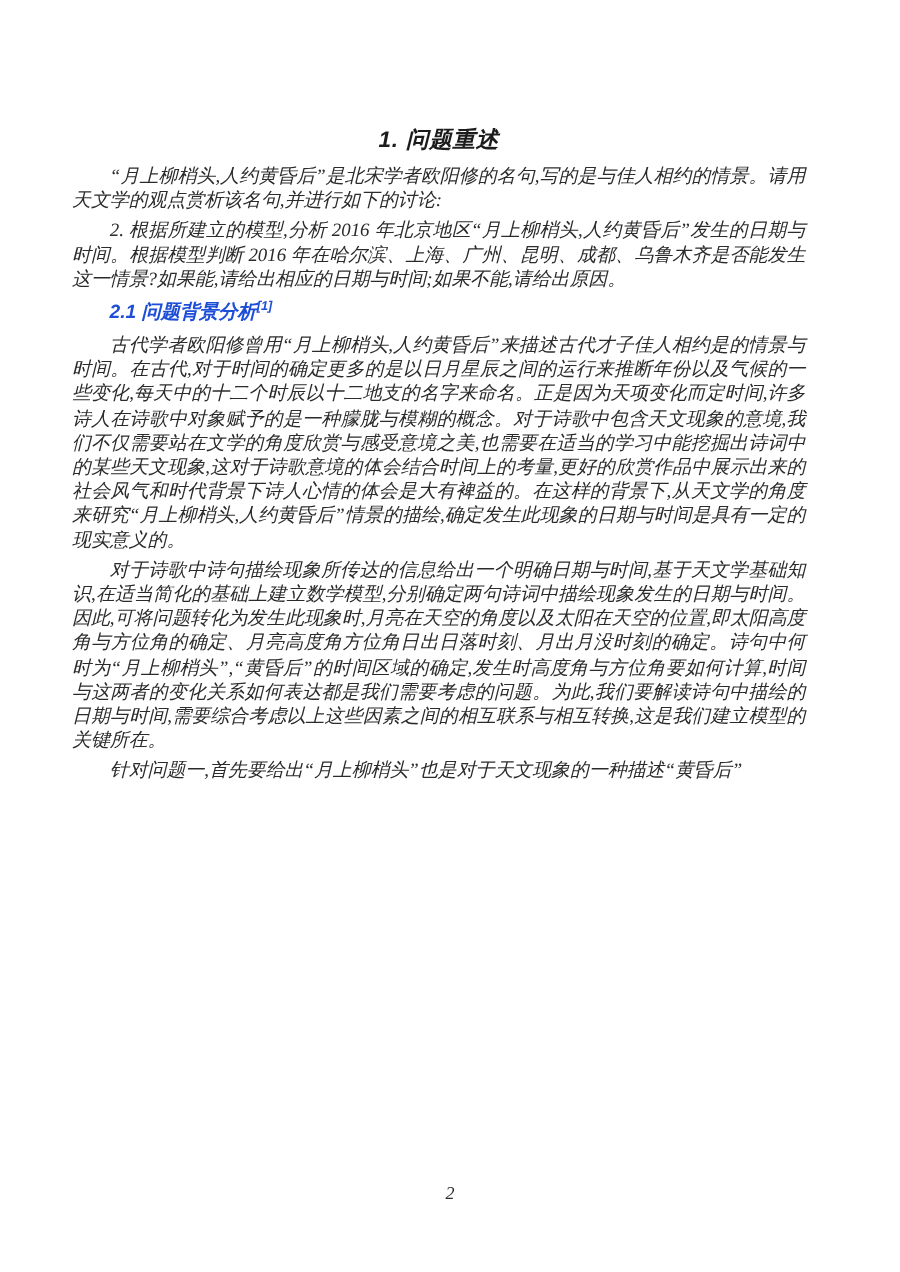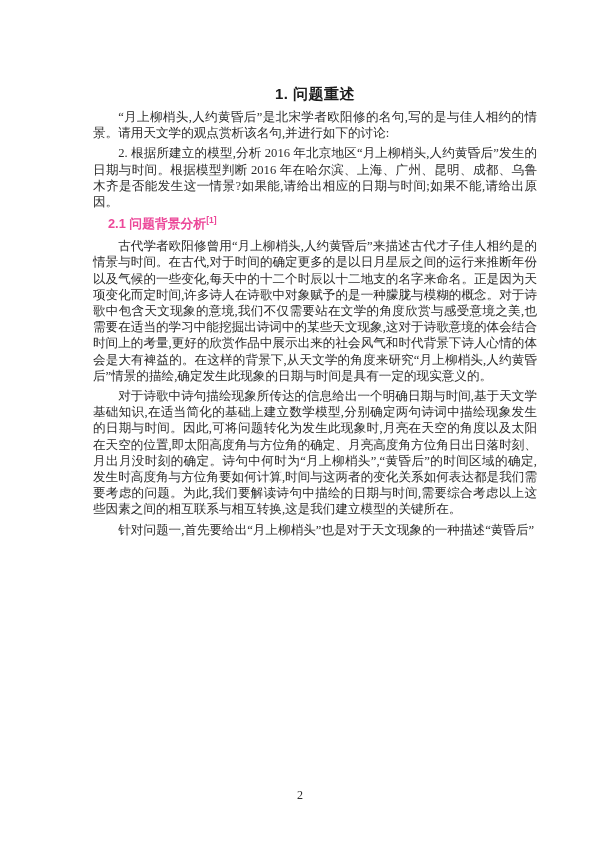--- a/index.html
+++ b/index.html
@@ -7,26 +7,27 @@
     padding: 0;
     background: #ffffff;
   }
   .page {
     position: relative;
     width: 600px;
     height: 848px;
     margin: 0 auto;
     background: #ffffff;
     box-sizing: border-box;
-    padding: 84px 63px 0 93px;
+    padding: 84px 63px 0 48px;
     font-family: "Liberation Serif", "DejaVu Serif", serif;
     color: #2b2b2b;
     font-size: 12.6px;
     line-height: 16.2px;
     overflow: hidden;
+    font-style: italic;
   }
   .sec-title {
     font-family: "Liberation Sans", "DejaVu Sans", sans-serif;
     font-size: 15px;
     font-weight: bold;
     color: #1c1c1c;
     text-align: center;
     line-height: 20px;
     margin: 0 0 5px 0;
     letter-spacing: 0.5px;
@@ -37,22 +38,22 @@
   .para {
     margin: 4px 0 2px 0;
     text-indent: 2em;
     text-align: justify;
     text-justify: inter-character;
   }
   .sub-heading {
     font-family: "Liberation Sans", "DejaVu Sans", sans-serif;
     font-size: 12.8px;
     font-weight: bold;
-    color: #ec4899;
-    margin: 5px 0 6px 15px;
+    color: #1d4ed8;
+    margin: 5px 0 6px 25px;
     line-height: 17px;
   }
   .sub-heading sup {
     font-size: 8.5px;
     line-height: 0;
   }
   .page-number {
     position: absolute;
     left: 0;
     right: 0;

